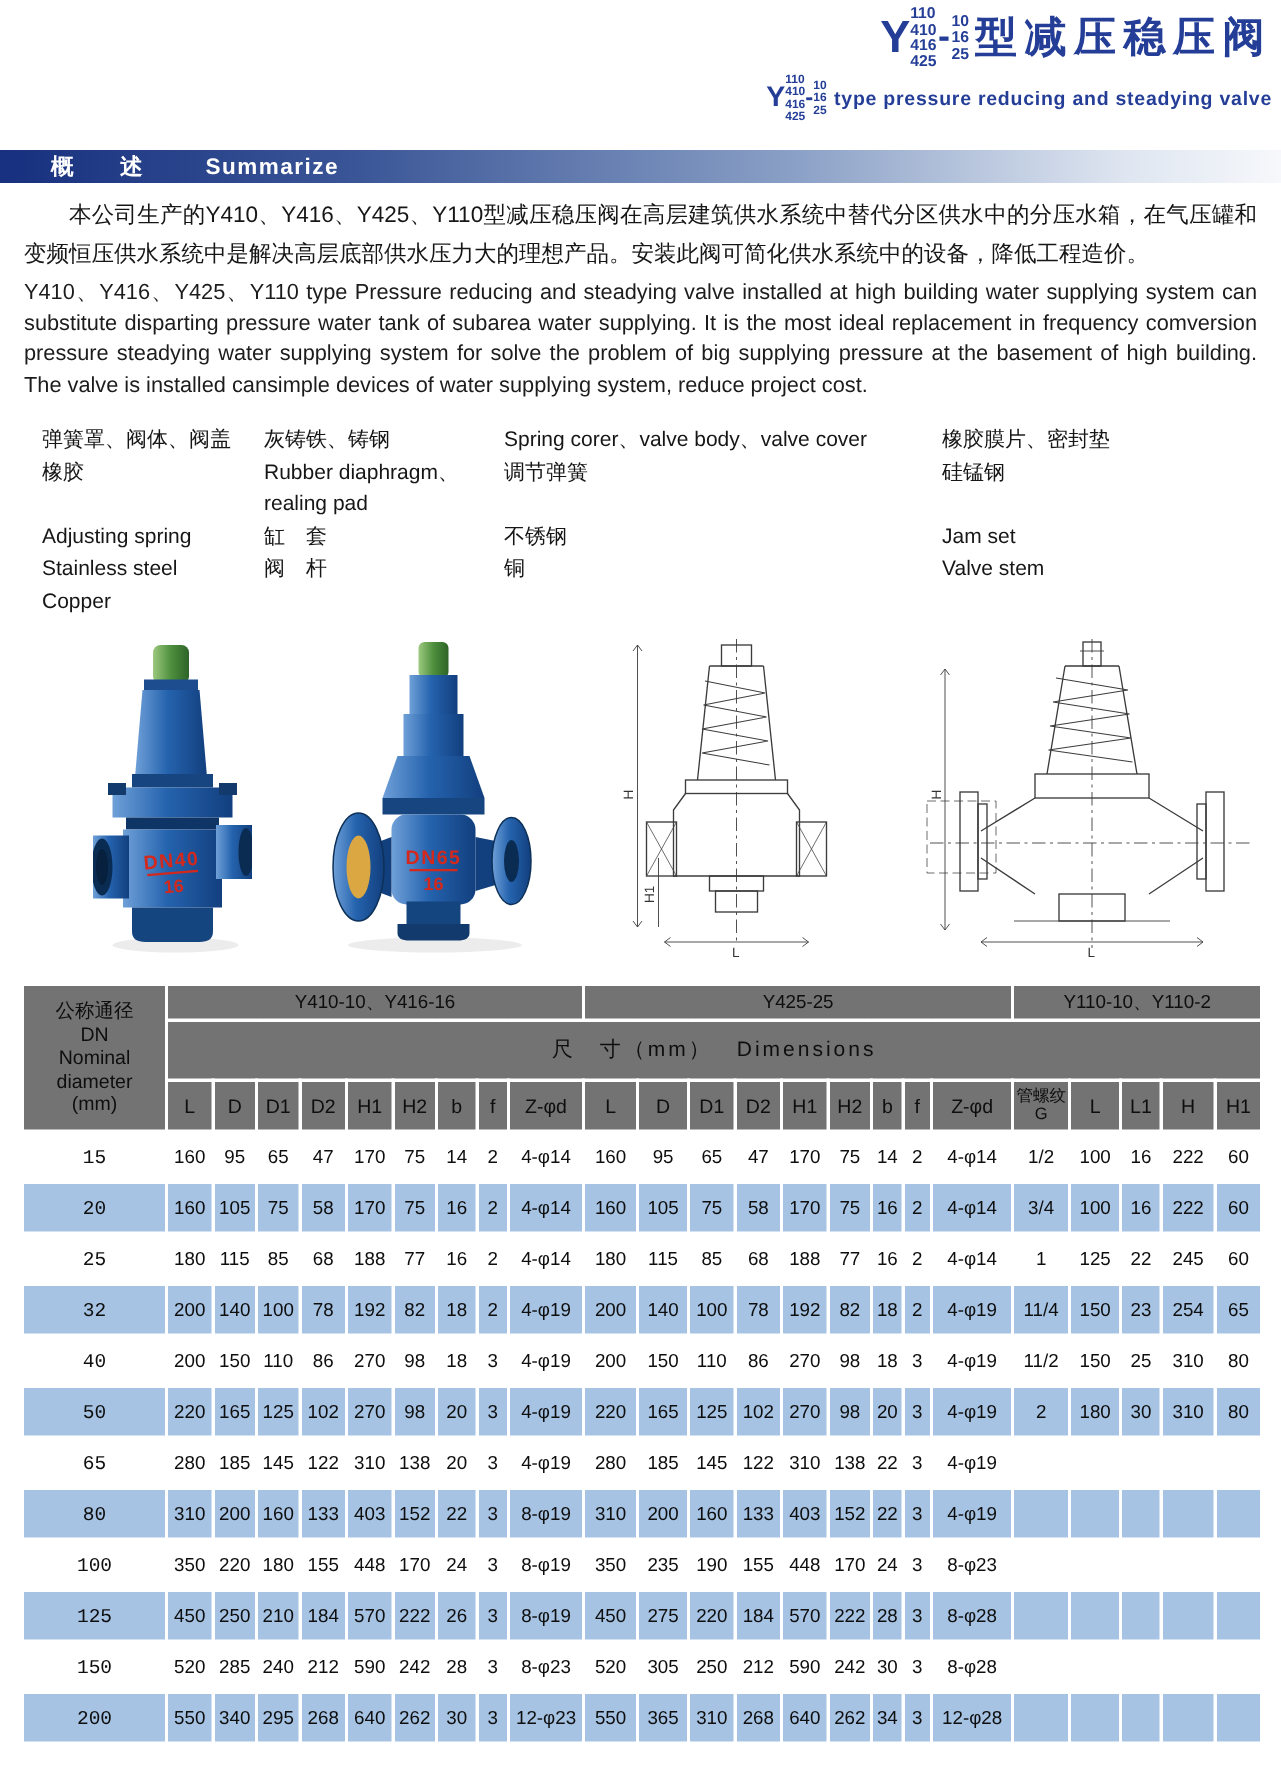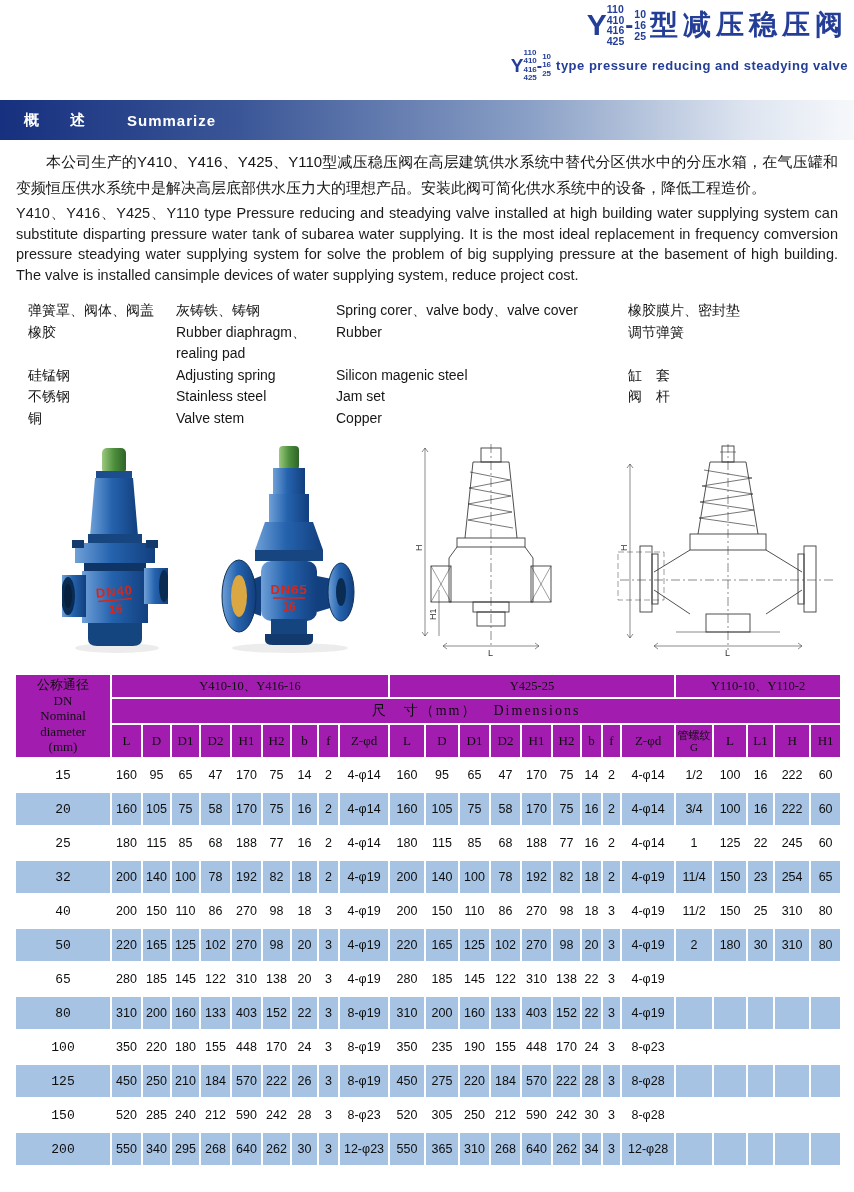--- a/index.html
+++ b/index.html
@@ -17,21 +17,21 @@
   .stack-sm span{font-size:8px;line-height:1.05;}
   .dash1{font-size:24px;font-weight:bold;vertical-align:middle;margin:0 1px;}
   .cn-title{font-size:28px;font-weight:bold;letter-spacing:5px;vertical-align:middle;margin-left:4px;}
   .y2{font-size:19px;font-weight:bold;vertical-align:middle;}
   .dash2{font-size:16px;font-weight:bold;vertical-align:middle;}
   .en-title{font-size:13px;font-weight:bold;vertical-align:middle;margin-left:5px;letter-spacing:0.5px;}
 
   .content{padding-top:100px;}
 
   
-  .section-bar{height:40px;display:flex;align-items:center;padding-left:24px;
+  .section-bar{height:22px;display:flex;align-items:center;padding-left:34px;
     background:linear-gradient(90deg,#17307f 0%,#3b5697 28%,#8aa0c6 62%,#dfe6f1 88%,#f6f8fb 100%);
     color:#ffffff;font-weight:bold;}
   .section-bar .cnlab{font-size:15px;letter-spacing:8px;}
   .section-bar .enlab{font-size:15px;margin-left:34px;letter-spacing:1px;}
 
   
   .para-cn{margin:9px 16px 0 16px;font-size:15px;line-height:26px;text-indent:2em;
            text-align:justify;color:#161616;}
   .para-en{margin:2px 16px 9px 16px;font-size:14.5px;line-height:20.5px;
            text-align:justify;color:#1c1c1c;}
@@ -42,23 +42,23 @@
 
   
   .figures{height:230px;margin-top:6px;display:flex;align-items:center;
            padding:0 12px 0 62px;justify-content:space-between;}
   .figures svg{display:block;}
 
   
   table.dims{margin:8px 14px 0 14px;border-collapse:collapse;table-layout:fixed;width:826px;
     font-size:12.5px;color:#0e0e0e;text-align:center;}
   table.dims th,table.dims td{border:2px solid #ffffff;padding:0;font-weight:normal;overflow:hidden;}
-  table.dims thead th{background:#a21caf;font-family:Liberation Serif, serif;}
+  table.dims thead th{background:#737373;}
   tr.hrow1{height:24px;}
-  tr.hrow2{height:26px;font-size:14px;letter-spacing:2px;margin-top:20px;}
+  tr.hrow2{height:40px;font-size:14px;letter-spacing:2px;margin-top:20px;}
   tr.hrow3{height:34px;font-size:13px;}
   .dn-head span{display:block;font-size:13px;line-height:15.5px;}
   .thread-th span{display:block;font-size:11px;line-height:12px;}
   tbody tr{height:34px;}
   tbody tr.plain td{background:#ffffff;}
   tbody tr.stripe td{background:#a6c3e4;}
   td.dn-cell{font-size:13px;font-family:Liberation Mono, monospace;}
 </style>
 </head>
 <body>
@@ -83,29 +83,27 @@
     <p class="para-cn">本公司生产的Y410、Y416、Y425、Y110型减压稳压阀在高层建筑供水系统中替代分区供水中的分压水箱，在气压罐和变频恒压供水系统中是解决高层底部供水压力大的理想产品。安装此阀可简化供水系统中的设备，降低工程造价。</p>
     <p class="para-en">Y410、Y416、Y425、Y110 type Pressure reducing and steadying valve installed at high building water supplying system can substitute disparting pressure water tank of subarea water supplying. It is the most ideal replacement in frequency comversion pressure steadying water supplying system for solve the problem of big supplying pressure at the basement of high building. The valve is installed cansimple devices of water supplying system, reduce project cost.</p>
 
     <div class="material-list">
         <div class="mcell mc0">弹簧罩、阀体、阀盖</div>
         <div class="mcell mc1">灰铸铁、铸钢</div>
         <div class="mcell mc2">Spring corer、valve body、valve cover</div>
         <div class="mcell mc0">橡胶膜片、密封垫</div>
         <div class="mcell mc1">橡胶</div>
         <div class="mcell mc2">Rubber diaphragm、realing pad</div>
-        <div class="mcell mc3">Rubber</div>
         <div class="mcell mc0">调节弹簧</div>
         <div class="mcell mc1">硅锰钢</div>
         <div class="mcell mc2">Adjusting spring</div>
-        <div class="mcell mc3">Silicon magenic steel</div>
         <div class="mcell mc0">缸　套</div>
         <div class="mcell mc1">不锈钢</div>
+        <div class="mcell mc2">Jam set</div>
         <div class="mcell mc3">Stainless steel</div>
-        <div class="mcell mc2">Jam set</div>
         <div class="mcell mc0">阀　杆</div>
         <div class="mcell mc1">铜</div>
         <div class="mcell mc2">Valve stem</div>
         <div class="mcell mc3">Copper</div>
       </div>
 
     <div class="figures">
 
       <svg width="106" height="212" viewBox="0 0 106 212">
         <defs>

